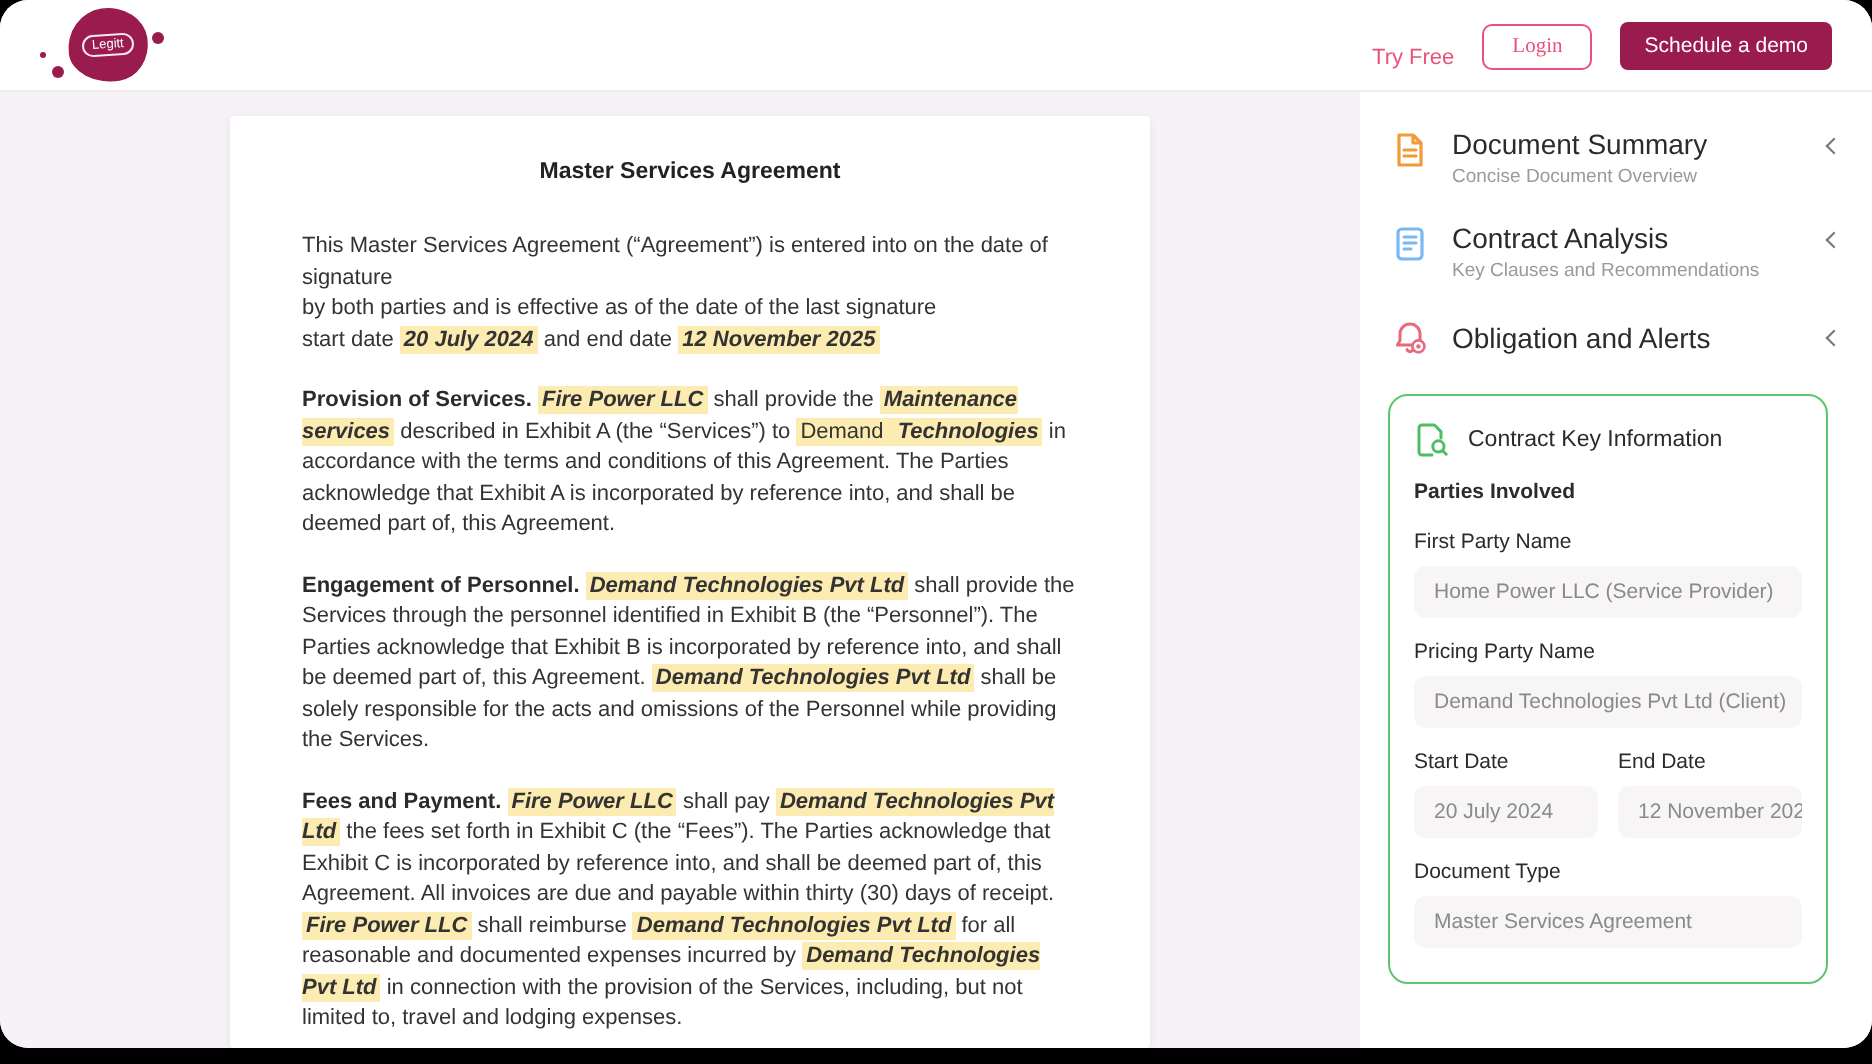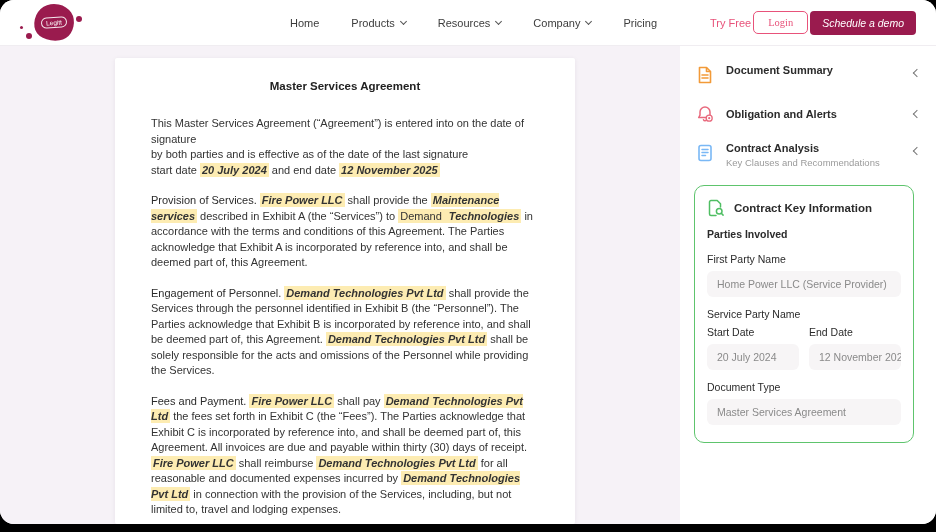--- a/index.html
+++ b/index.html
@@ -14,51 +14,51 @@
   .logo-text { font-size:6.5px; color:#fff; border:1px solid rgba(255,255,255,.9); border-radius:8px; padding:1px 4px; transform:rotate(4deg); }
   .logo-dot { position:absolute; background:var(--brand,#9a1b4e); border-radius:50%; }
   .dot-a { left:6px; top:33px; width:6px; height:6px; }
   .dot-b { left:56px; top:16px; width:6px; height:6px; }
   .dot-c { left:0px; top:26px; width:3px; height:3px; }
 
   .nav { display:flex; align-items:center; gap:32px; margin-left:200px; }
   .nav-item { display:flex; align-items:center; font-size:11px; color:#3c3c3c; cursor:pointer; }
   .caret-down { width:5px; height:5px; border-right:1.4px solid #555; border-bottom:1.4px solid #555; transform:rotate(45deg); display:inline-block; margin-left:6px; margin-top:-3px; }
 
-  .header-actions { margin-left:auto; display:flex; align-items:center; gap:2px; }
+  .header-actions { margin-left:auto; display:flex; align-items:flex-end; gap:14px; }
   .try-free { font-size:11px; color:var(--accent-pink,#e8527a); cursor:pointer; }
   .login-btn { font-size:10.5px; color:var(--accent-pink,#e8527a); background:#fff; border:1px solid var(--accent-pink,#e8527a); border-radius:5px; padding:5px 14px; cursor:pointer;font-family:Liberation Serif, serif; }
-  .demo-btn { font-size:10.5px; color:#fff; background:var(--brand,#9a1b4e); border:none; border-radius:4px; padding:6px 12px; cursor:pointer;font-style:italic; }
+  .demo-btn { font-size:10.5px; color:#fff; background:var(--brand,#9a1b4e); border:none; border-radius:4px; padding:6px 12px; cursor:pointer; }
 
   
   .content { display:flex; height:478px; }
   .doc-area { flex:1; background:var(--page-bg,#f6f2f7); position:relative; }
   .paper { position:absolute; left:115px; top:12px; width:460px; height:466px; background:#fff; border-radius:2px;
     box-shadow:0 1px 5px rgba(40,20,50,.07); padding:22px 36px 0 36px; overflow:hidden; }
   .doc-title { font-size:11.5px; font-weight:bold; color:#222; text-align:center; margin-bottom:24px; }
   .doc-para { font-size:11px; line-height:15.5px; color:#333; margin-bottom:15px; }
-  .seg-b { font-weight:normal; color:#2b2b2b; }
+  .seg-b { font-weight:bold; color:#2b2b2b; }
   .seg-h { background:var(--highlight,#fdecb2); padding:1px 2px; }
   .seg-hbi { background:var(--highlight,#fdecb2); padding:1px 2px; font-weight:bold; font-style:italic; }
 
   
   .right-panel { width:256px; background:#fff; padding:18px 16px 0 14px; }
   .tool-row { display:flex; align-items:flex-start; margin-bottom:17px; cursor:pointer; }
   .tool-icon { width:22px; height:22px; flex:0 0 22px; margin-right:10px; display:flex; align-items:center; justify-content:center; }
   .tool-texts { flex:1; }
-  .tool-title { font-size:11px; font-weight:bold; color:#2b2b2b; }
+  .tool-title { font-size:14px; font-weight:normal; color:#2b2b2b; }
   .tool-sub { font-size:9.5px; color:#9a9a9a; margin-top:3px; }
   .chev-left { width:6px; height:6px; border-left:1.4px solid #777; border-top:1.4px solid #777; transform:rotate(-45deg); display:inline-block; margin-top:6px; cursor:pointer; }
   .tool-row.center { align-items:center; }
   .tool-row.center .chev-left { margin-top:0; }
 
   .key-panel { border:1.5px solid var(--green,#5ec46d); border-radius:10px; margin:2px 6px 0 0; padding:13px 12px 15px 12px; background:#fff; }
   .key-header { display:flex; align-items:center; margin-bottom:11px; }
   .key-header .tool-icon { width:18px; height:18px; flex:0 0 18px; margin-right:9px; }
-  .key-title { font-size:11.5px; font-weight:bold; color:#2b2b2b; }
+  .key-title { font-size:11.5px; font-weight:normal; color:#2b2b2b; }
   .section-label { font-size:10.5px; font-weight:bold; color:#2b2b2b; margin-bottom:13px; }
   .field-label { font-size:10.5px; font-weight:normal; color:#2b2b2b; margin-bottom:6px; }
   .field-box { height:26px; background:var(--input-bg,#f7f5f6); border-radius:6px; font-size:10.5px; color:var(--input-text,#8a8a8a);
     line-height:26px; padding:0 10px; margin-bottom:11px; white-space:nowrap; overflow:hidden; cursor:text; }
   .dates-row { display:flex; gap:10px; }
   .dates-row > div { flex:1; min-width:0; }
   .dates-row .end .field-box { text-align:right; }
 </style>
 </head>
 <body>
@@ -68,40 +68,20 @@
   <div class="header">
     <div class="logo-wrap">
       <span class="logo-dot dot-a"></span>
       <span class="logo-dot dot-b"></span>
       <span class="logo-dot dot-c"></span>
       <div class="logo-blob">
         <span class="logo-text">Legitt</span>
       </div>
     </div>
 
-    <div class="nav">
-      <div class="nav-item">
-        <span>Home</span>
-      </div>
-      <div class="nav-item">
-        <span>Products</span>
-        <span class="caret-down"></span>
-      </div>
-      <div class="nav-item">
-        <span>Resources</span>
-        <span class="caret-down"></span>
-      </div>
-      <div class="nav-item">
-        <span>Company</span>
-        <span class="caret-down"></span>
-      </div>
-      <div class="nav-item">
-        <span>Pricing</span>
-      </div>
-    </div>
 
     <div class="header-actions">
       <span class="try-free">Try Free</span>
       <button class="login-btn">Login</button>
       <button class="demo-btn">Schedule a demo</button>
     </div>
   </div>
 
   <div class="content">
 
@@ -122,49 +102,50 @@
       <div class="tool-row">
         <span class="tool-icon">
           <svg width="20" height="20" viewBox="0 0 20 20" fill="none">
             <path d="M4.5 2.5h7l4 4v11h-11z" stroke="#f29a38" stroke-width="1.6" stroke-linejoin="round"></path>
             <path d="M11.5 2.5v4h4" stroke="#f29a38" stroke-width="1.6" stroke-linejoin="round"></path>
             <path d="M7 10h6M7 13h6" stroke="#f29a38" stroke-width="1.6" stroke-linecap="round"></path>
           </svg>
         </span>
         <div class="tool-texts">
           <div class="tool-title">Document Summary</div>
+          <div class="tool-sub">Concise Document Overview</div>
+        </div>
+        <span class="chev-left"></span>
+      </div>
+
+      <div class="tool-row">
+        <span class="tool-icon">
+          <svg width="20" height="20" viewBox="0 0 20 20" fill="none">
+            <rect x="4" y="2.5" width="12" height="15" rx="2" stroke="#7ab8f5" stroke-width="1.6"></rect>
+            <path d="M7 6.5h6M7 9.5h6M7 12.5h3.5" stroke="#7ab8f5" stroke-width="1.5" stroke-linecap="round"></path>
+          </svg>
+        </span>
+        <div class="tool-texts">
+          <div class="tool-title">Contract Analysis</div>
+          <div class="tool-sub">Key Clauses and Recommendations</div>
         </div>
         <span class="chev-left"></span>
       </div>
 
       <div class="tool-row center">
         <span class="tool-icon">
           <svg width="20" height="20" viewBox="0 0 20 20" fill="none">
             <path d="M10 3a5 5 0 0 0-5 5v3.2l-1.3 2.3h12.6L15 11.2V8a5 5 0 0 0-5-5z" stroke="#e8697d" stroke-width="1.5" stroke-linejoin="round"></path>
             <path d="M8.5 15.8a1.6 1.6 0 0 0 3 0" stroke="#e8697d" stroke-width="1.5" stroke-linecap="round"></path>
             <circle cx="14.2" cy="14.2" r="3" fill="#fff" stroke="#e8697d" stroke-width="1.3"></circle>
             <circle cx="14.2" cy="14.2" r="1.1" fill="#e8697d"></circle>
           </svg>
         </span>
         <div class="tool-texts">
           <div class="tool-title">Obligation and Alerts</div>
-        </div>
-        <span class="chev-left"></span>
-      </div>
-
-      <div class="tool-row">
-        <span class="tool-icon">
-          <svg width="20" height="20" viewBox="0 0 20 20" fill="none">
-            <rect x="4" y="2.5" width="12" height="15" rx="2" stroke="#7ab8f5" stroke-width="1.6"></rect>
-            <path d="M7 6.5h6M7 9.5h6M7 12.5h3.5" stroke="#7ab8f5" stroke-width="1.5" stroke-linecap="round"></path>
-          </svg>
-        </span>
-        <div class="tool-texts">
-          <div class="tool-title">Contract Analysis</div>
-          <div class="tool-sub">Key Clauses and Recommendations</div>
         </div>
         <span class="chev-left"></span>
       </div>
 
       <div class="key-panel">
         <div class="key-header">
           <span class="tool-icon">
             <svg width="18" height="18" viewBox="0 0 18 18" fill="none">
               <path d="M13.5 8V4.8L10.2 1.5H4A1.5 1.5 0 0 0 2.5 3v12A1.5 1.5 0 0 0 4 16.5h5" stroke="#4fbe63" stroke-width="1.5" stroke-linecap="round" stroke-linejoin="round"></path>
               <circle cx="12.2" cy="12.2" r="2.8" stroke="#4fbe63" stroke-width="1.5"></circle>
@@ -172,21 +153,22 @@
             </svg>
           </span>
           <span class="key-title">Contract Key Information</span>
         </div>
 
         <div class="section-label">Parties Involved</div>
 
         <div class="field-label">First Party Name</div>
         <div class="field-box">Home Power LLC (Service Provider)</div>
 
-        <div class="field-label">Service Party Name</div>
+        <div class="field-label">Pricing Party Name</div>
+        <div class="field-box">Demand Technologies Pvt Ltd (Client)</div>
 
         <div class="dates-row">
           <div class="start">
             <div class="field-label">Start Date</div>
             <div class="field-box">20 July 2024</div>
           </div>
           <div class="end">
             <div class="field-label">End Date</div>
             <div class="field-box">12 November 2025</div>
           </div>

